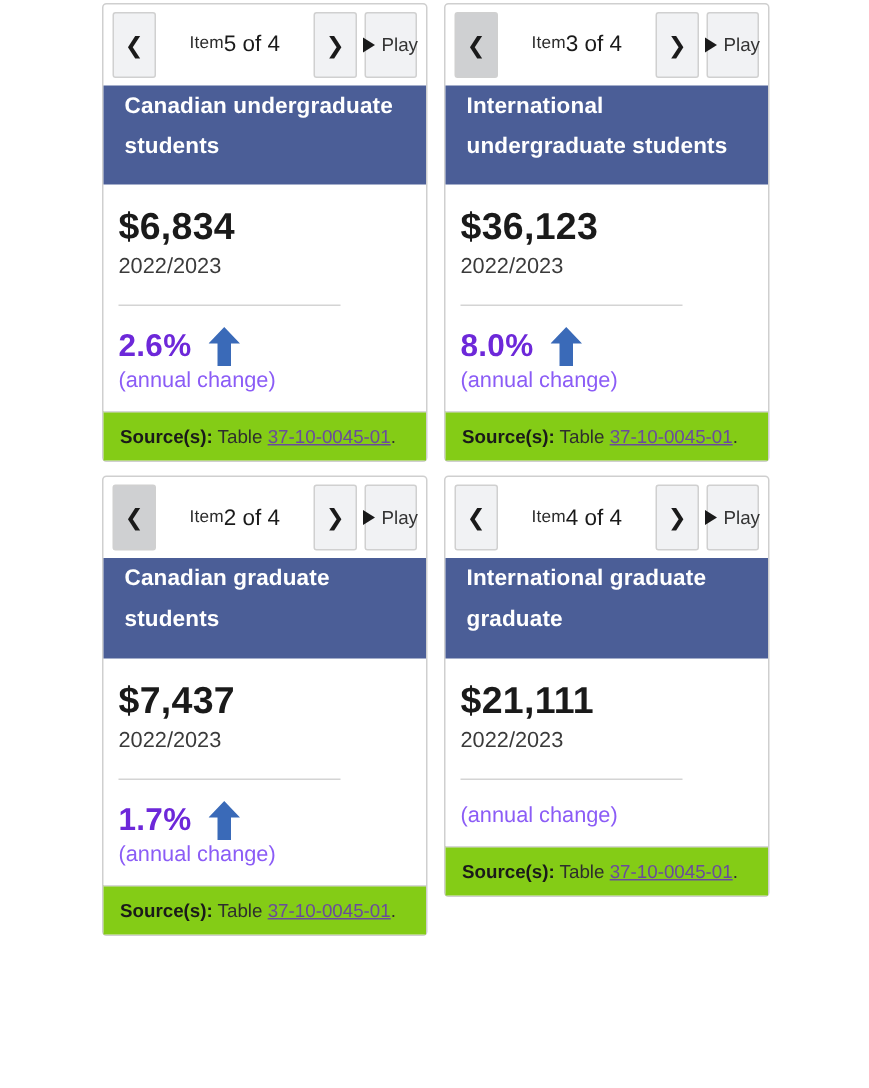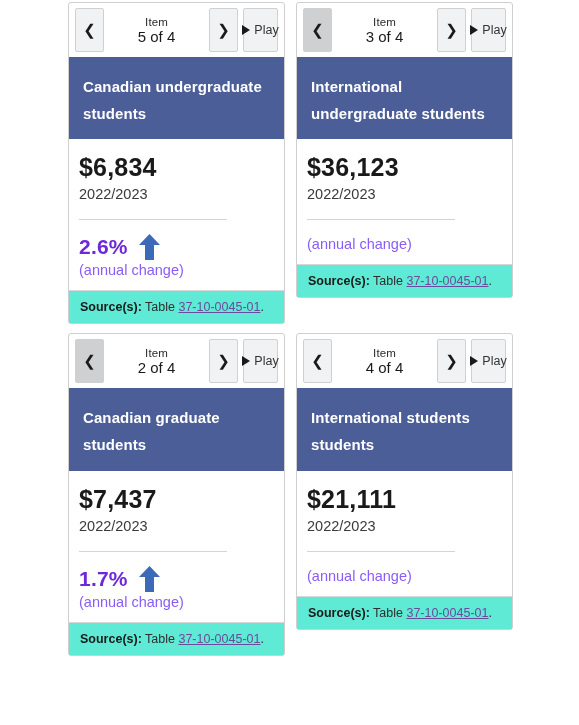--- a/index.html
+++ b/index.html
@@ -61,21 +61,20 @@
   .btn-prev, .btn-next { width: 29px; font-size: 14px; font-weight: bold; }
   .btn-prev .chev, .btn-next .chev {
     font-size: 15px;
     line-height: 1;
     font-family: "DejaVu Sans", sans-serif;
   }
 
   .item-counter {
     flex: 1;
     display: flex;
-    flex-direction: column;
     align-items: center;
     justify-content: center;
     height: 44px;
     background: #ffffff;
     line-height: 1.05;
   }
   .item-counter .lbl {
     font-size: 11.5px;
     color: #2b2b2b;
     letter-spacing: .1px;
@@ -100,21 +99,21 @@
     display: inline-block;
   }
 
   
   .title-band {
     background: #4b5e97;
     color: #ffffff;
     font-size: 15px;
     font-weight: bold;
     line-height: 1.78;
-    padding: 17px 14px 12px 14px;
+    padding: 1px 14px 12px 14px;
     letter-spacing: .1px;
   }
 
   
   .card-body {
     padding: 14px 10px 12px 10px;
     display: flex;
     flex-direction: column;
   }
 
@@ -156,21 +155,21 @@
 
   .annual {
     font-size: 14.5px;
     color: #8b5cf6;
     margin-top: 2px;
   }
 
   
   .card-footer {
     border-top: 1px solid #d7d7d7;
-    background: #5eead4;
+    background: #84cc16;
     padding: 9px 9px 9px 11px;
     font-size: 12.5px;
     color: #2e2e2e;
     white-space: nowrap;
   }
   .card-footer .src-label { font-weight: bold; color: #1a1a1a; }
   .card-footer .tbl-link {
     color: #6a4c9c;
     text-decoration: underline;
   }
@@ -234,20 +233,26 @@
         <div class="ctrl-btn btn-play">
           <span class="play-tri"></span>
           <span>Play</span>
         </div>
       </div>
       <div class="title-band">International undergraduate students</div>
       <div class="card-body">
         <div class="big-value">$36,123</div>
         <div class="period">2022/2023</div>
         <div class="divider"></div>
+        <div class="change-row">
+          <span class="change-pct">8.0%</span>
+          <svg class="arrow-up" viewBox="0 0 21 26">
+            <polygon points="10.5,0 21,11 15,11 15,26 6,26 6,11 0,11" fill="#3a6ab8"></polygon>
+          </svg>
+        </div>
         <div class="annual">(annual change)</div>
       </div>
       <div class="card-footer">
         <span class="src-label">Source(s):</span>
         <span>Table</span>
         <a href="#" class="tbl-link">37-10-0045-01</a><span>.</span>
       </div>
     </div>
 
   </div>
@@ -301,21 +306,21 @@
           <span class="num">4 of 4</span>
         </div>
         <div class="ctrl-btn btn-next">
           <span class="chev">❯</span>
         </div>
         <div class="ctrl-btn btn-play">
           <span class="play-tri"></span>
           <span>Play</span>
         </div>
       </div>
-      <div class="title-band">International students students</div>
+      <div class="title-band">International graduate graduate</div>
       <div class="card-body">
         <div class="big-value">$21,111</div>
         <div class="period">2022/2023</div>
         <div class="divider"></div>
         <div class="annual">(annual change)</div>
       </div>
       <div class="card-footer">
         <span class="src-label">Source(s):</span>
         <span>Table</span>
         <a href="#" class="tbl-link">37-10-0045-01</a><span>.</span>

